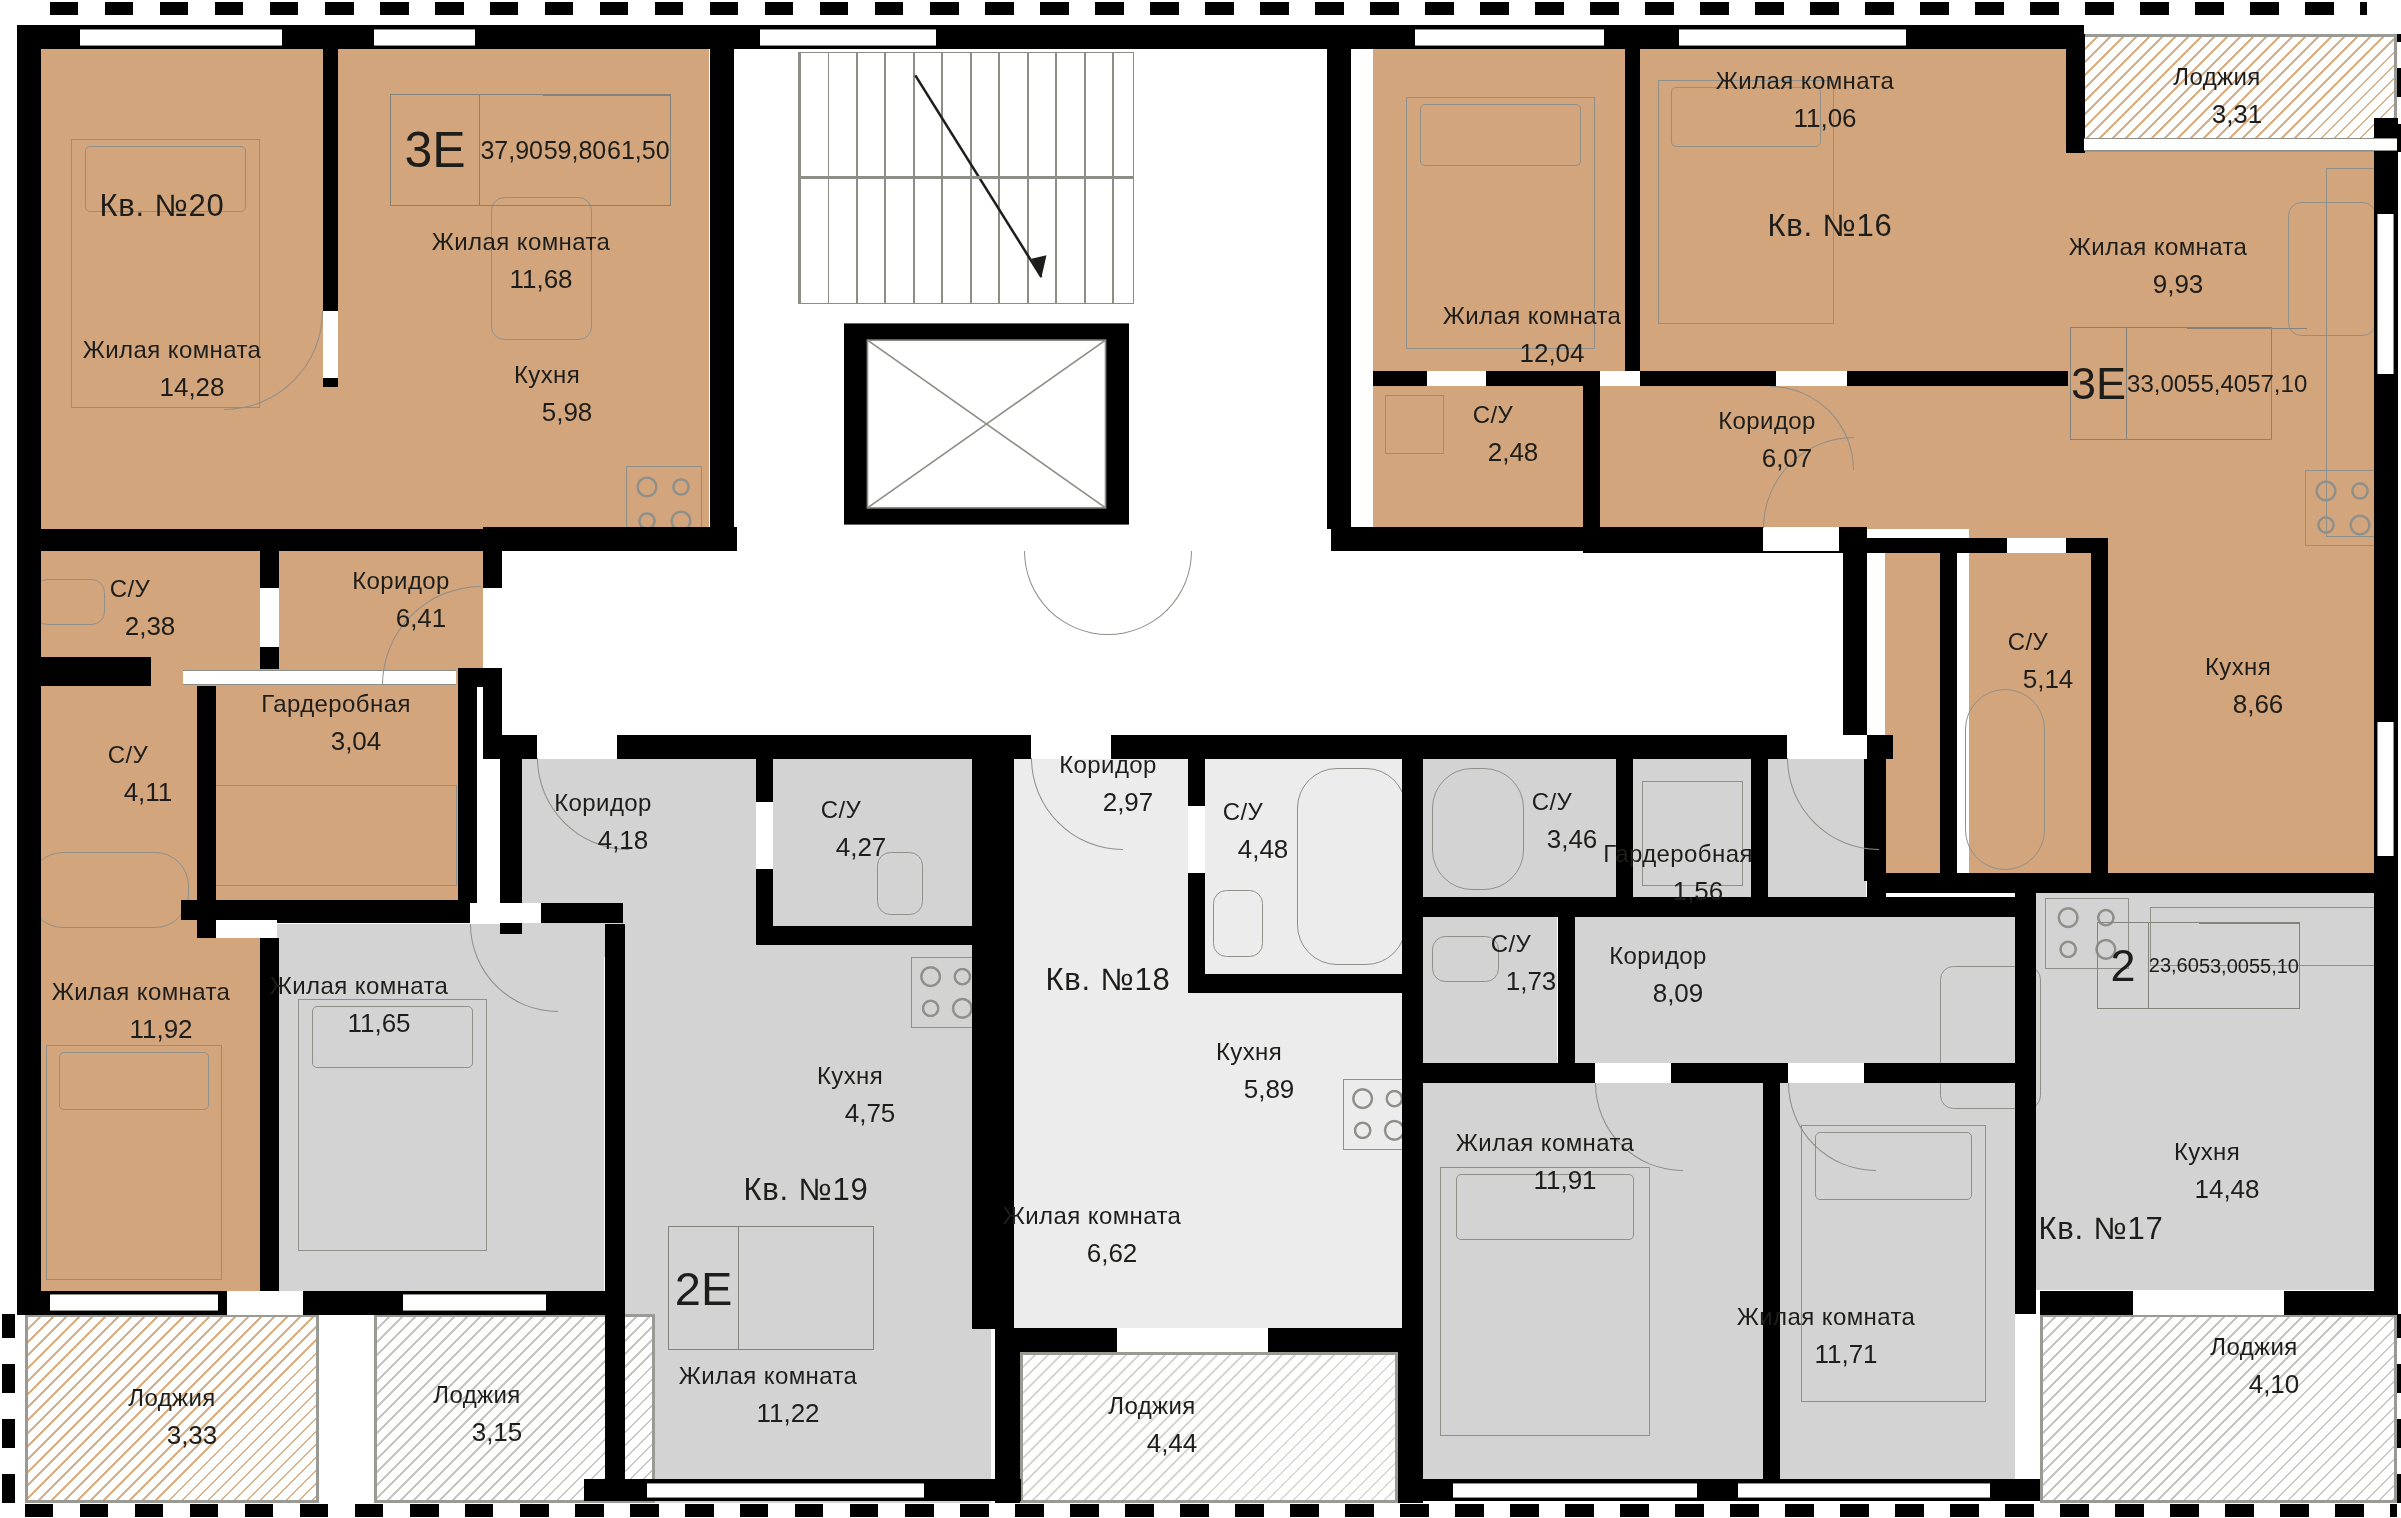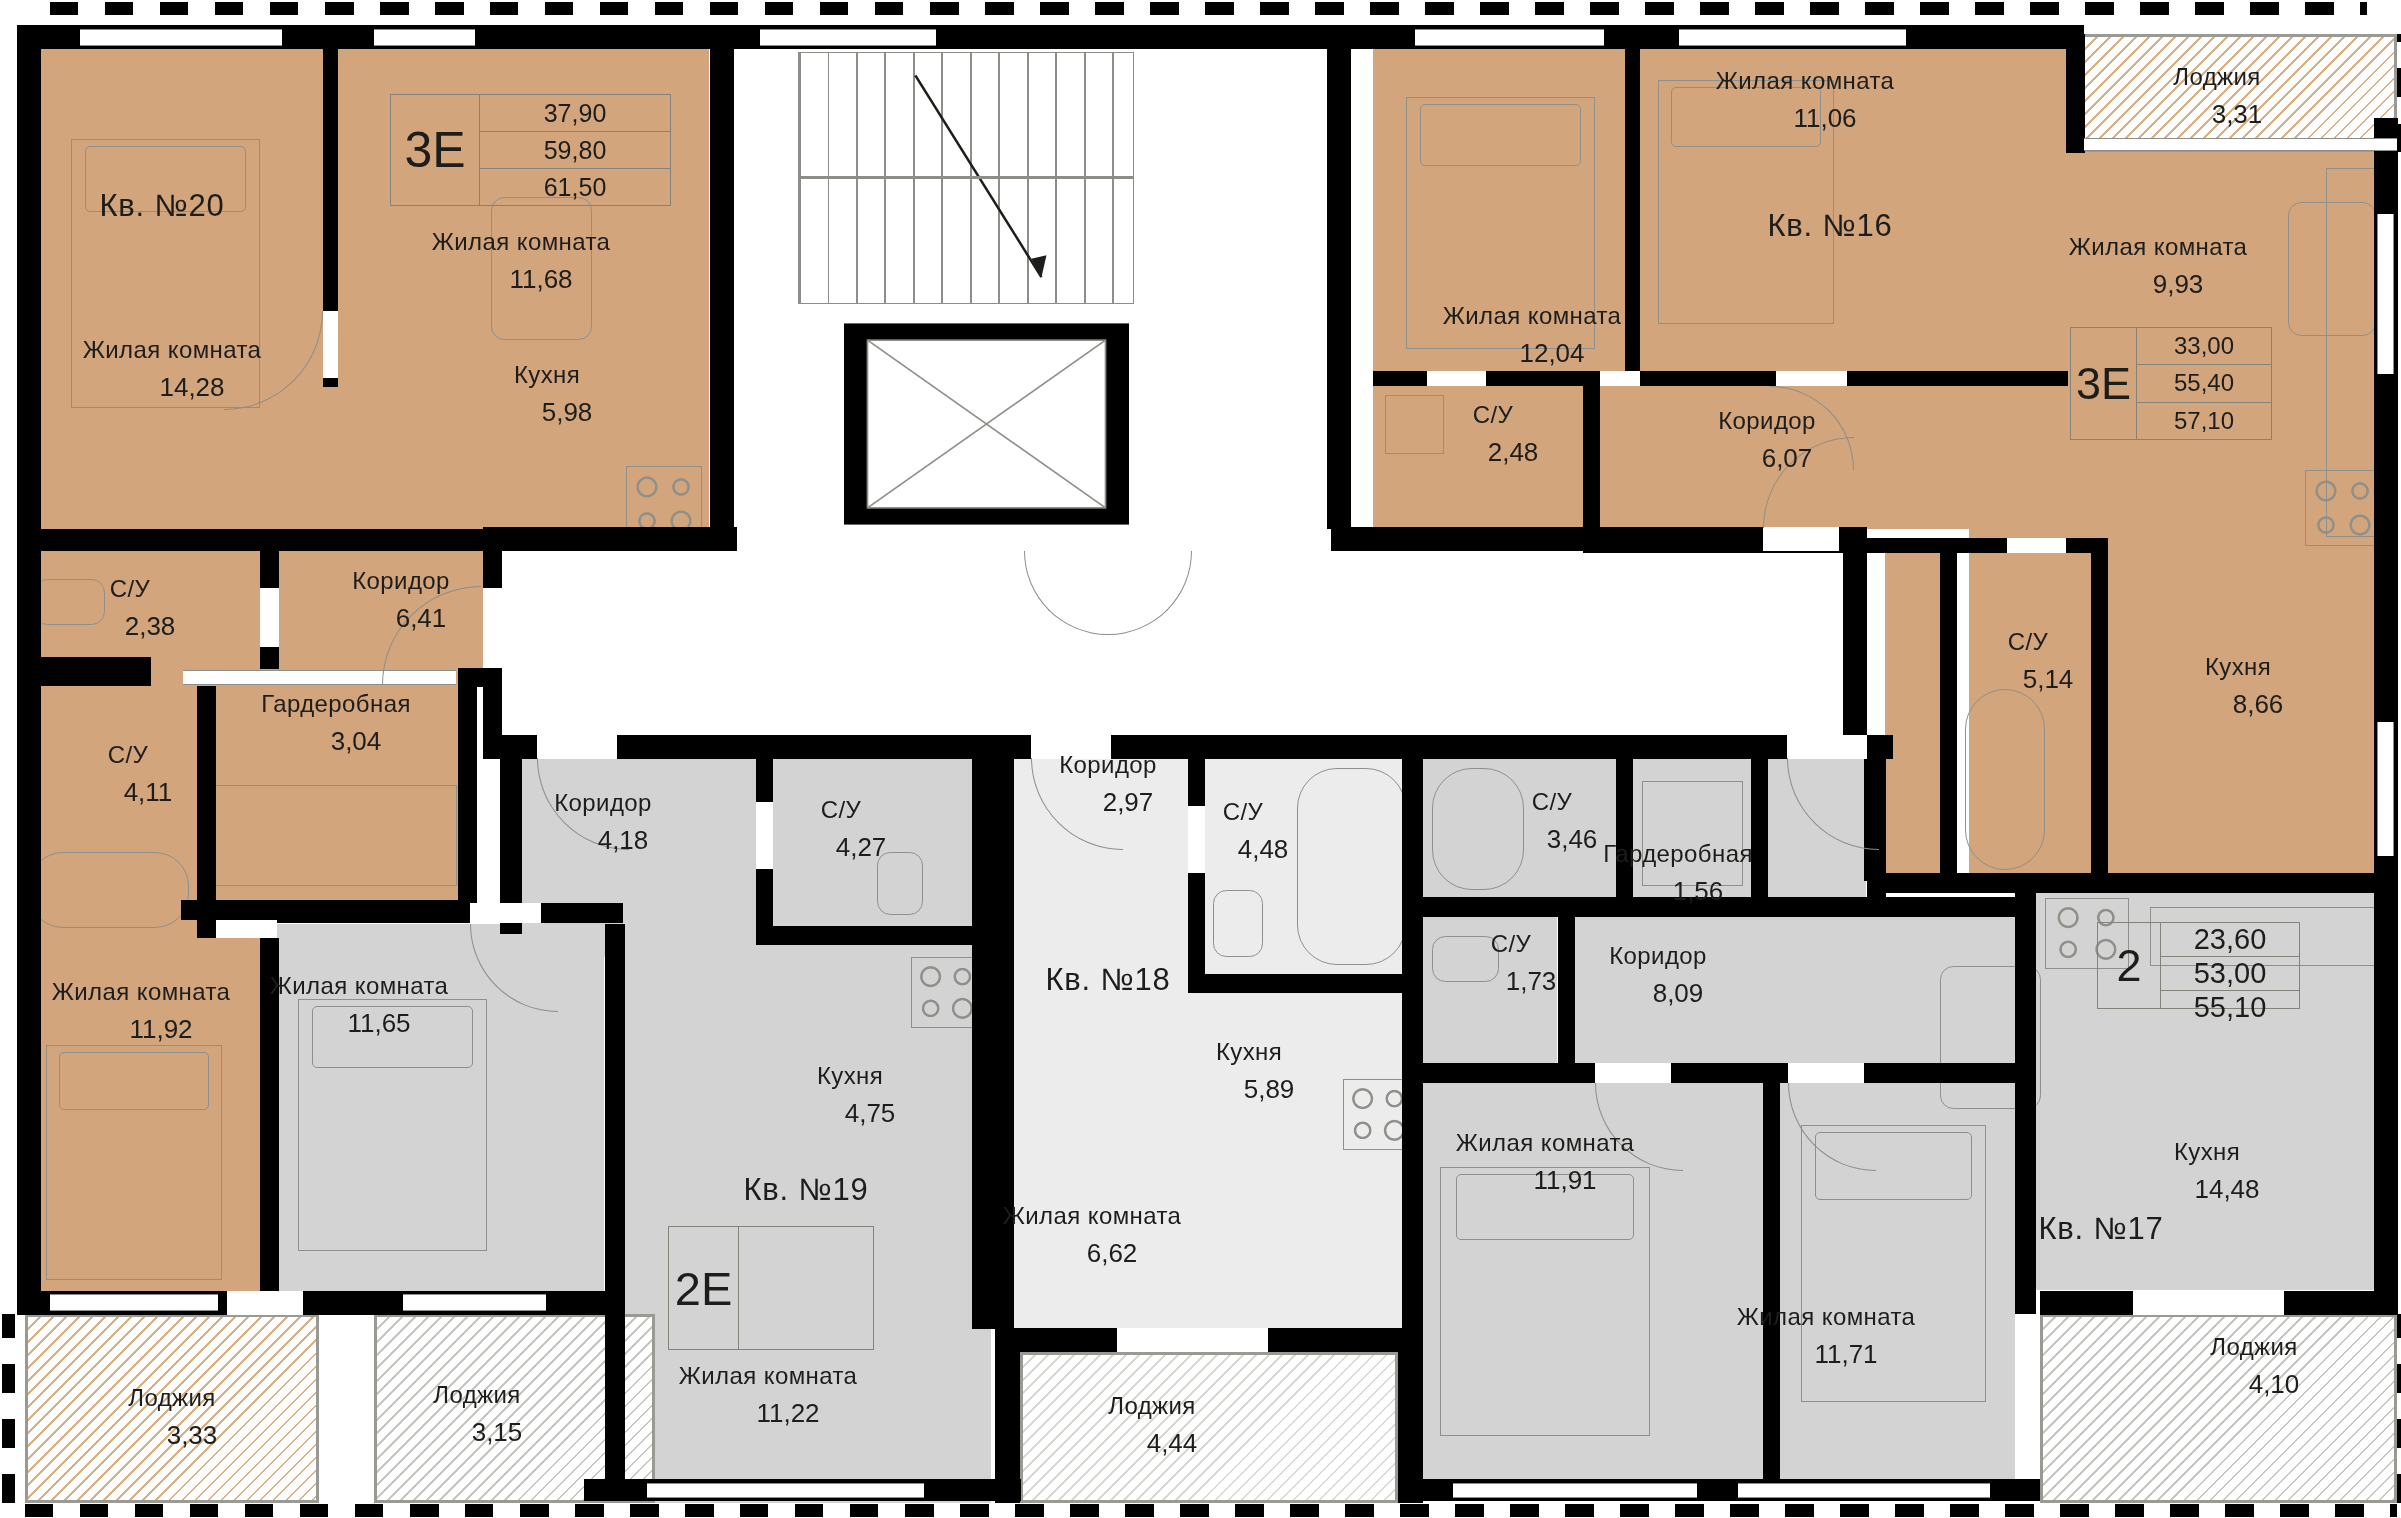--- a/index.html
+++ b/index.html
@@ -17,21 +17,21 @@
   .gap{position:absolute;background:#fff;z-index:15;}
   .win{position:absolute;background:#fff;border-top:1.7px solid #8e8e88;border-bottom:1.7px solid #8e8e88;z-index:20;box-sizing:border-box;}
   .winv{position:absolute;background:#fff;border-left:1.7px solid #8e8e88;border-right:1.7px solid #8e8e88;z-index:20;box-sizing:border-box;}
   .arc{position:absolute;z-index:25;box-sizing:border-box;}
   .lbl{position:absolute;transform:translateX(-50%);text-align:center;white-space:nowrap;z-index:30;}
   .lbl .nm{font-size:24px;letter-spacing:0.4px;}
   .lbl .ar{font-size:26px;margin-top:8.4px;transform:translateX(20px);}
   .aptnum{position:absolute;transform:translateX(-50%);font-size:31px;font-weight:500;letter-spacing:0.8px;z-index:30;white-space:nowrap;}
   .tblock{position:absolute;display:flex;border:1.7px solid #83837c;z-index:30;box-sizing:border-box;}
   .tletter{display:flex;align-items:center;justify-content:center;border-right:1.7px solid #83837c;font-weight:500;}
-  .tvals{flex:1;display:flex;flex-direction:column;}
+  .tvals{flex:1;display:flex;flex-direction:row;}
   .tvals div{flex:1;display:flex;align-items:center;justify-content:center;border-top:1.7px solid #83837c;}
   .tvals div:first-child{border-top:0;}
   .fo{position:absolute;border:1.7px solid #90908a;z-index:5;box-sizing:border-box;background:transparent;}
   .rnd{border-radius:13.4px;}
   .bathv{border-radius:40px;}
   .bathh{border-radius:34px;}
   .pillow{position:absolute;left:7%;top:5.9px;width:85%;height:24%;border:1.7px solid #90908a;border-radius:5px;}
   .stove{position:absolute;z-index:5;border:1.7px solid #90908a;box-sizing:border-box;background-image:
      radial-gradient(circle at 27% 27%, transparent 7.6px, #90908a 8.4px, #90908a 10px, transparent 11px),
      radial-gradient(circle at 73% 27%, transparent 5.9px, #90908a 6.7px, #90908a 8.4px, transparent 9.2px),
@@ -270,21 +270,21 @@
       <div>33,00</div>
       <div>55,40</div>
       <div>57,10</div>
     </div>
   </div>
   <div class="tblock" style="left:668px;top:1226px;width:206px;height:124px">
     <div class="tletter" style="width:69px;font-size:47px">2Е</div>
   </div>
   <div class="tblock" style="left:2097px;top:922px;width:203px;height:87px">
     <div class="tletter" style="width:62px;font-size:45px">2</div>
-    <div class="tvals" style="font-size:29px">
+    <div class="tvals" style="font-size:20px">
       <div>23,60</div>
       <div>53,00</div>
       <div>55,10</div>
     </div>
   </div>
 
   <div class="lbl" style="left:172px;top:336px">
     <div class="nm">Жилая комната</div>
     <div class="ar">14,28</div>
   </div>

